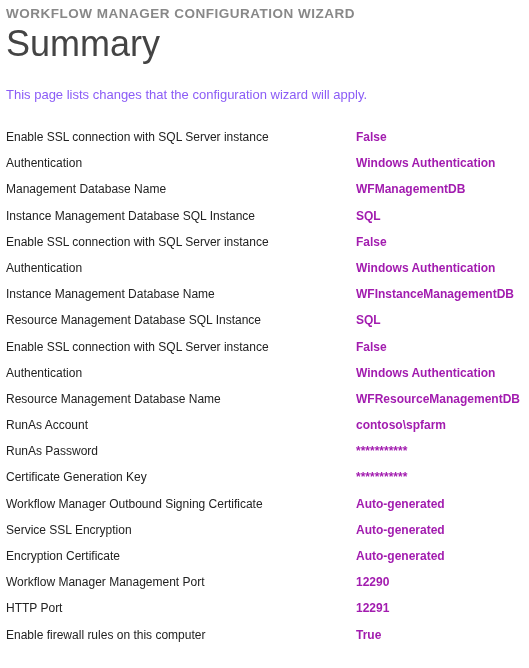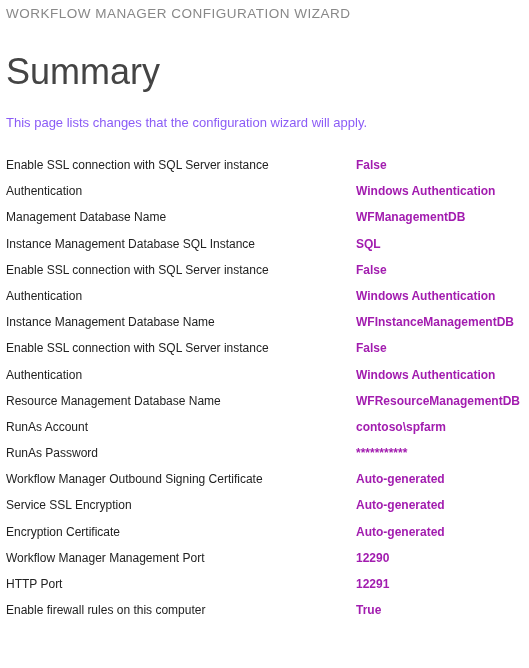--- a/index.html
+++ b/index.html
@@ -11,22 +11,22 @@
       font-family: "Segoe UI", "Segoe UI Light", Arial, sans-serif;
       background: #ffffff;
       width: 529px;
       padding: 6px 6px 10px 6px;
       color: #333;
     }
     .header {
       color: #888888;
       font-size: 13.5px;
       letter-spacing: 0.5px;
-      font-weight: 400;
-      margin-bottom: 30px;
+      font-weight: 700;
+      margin-bottom: 2px;
       text-transform: uppercase;
     }
     .title {
       font-size: 36px;
       font-weight: 200;
       color: #444444;
       margin-bottom: 22px;
       font-family: "Segoe UI Light", "Segoe UI", Arial, sans-serif;
     }
     .subtitle {
@@ -89,37 +89,45 @@
       </tr>
       <tr>
         <td class="label-cell">Authentication</td>
         <td class="value-cell">Windows Authentication</td>
       </tr>
       <tr>
         <td class="label-cell">Instance Management Database Name</td>
         <td class="value-cell">WFInstanceManagementDB</td>
       </tr>
       <tr>
+        <td class="label-cell">Resource Management Database SQL Instance</td>
+        <td class="value-cell">SQL</td>
+      </tr>
+      <tr>
         <td class="label-cell">Enable SSL connection with SQL Server instance</td>
         <td class="value-cell">False</td>
       </tr>
       <tr>
         <td class="label-cell">Authentication</td>
         <td class="value-cell">Windows Authentication</td>
       </tr>
       <tr>
         <td class="label-cell">Resource Management Database Name</td>
         <td class="value-cell">WFResourceManagementDB</td>
       </tr>
       <tr>
         <td class="label-cell">RunAs Account</td>
         <td class="value-cell">contoso\spfarm</td>
       </tr>
       <tr>
         <td class="label-cell">RunAs Password</td>
+        <td class="value-cell">***********</td>
+      </tr>
+      <tr>
+        <td class="label-cell">Certificate Generation Key</td>
         <td class="value-cell">***********</td>
       </tr>
       <tr>
         <td class="label-cell">Workflow Manager Outbound Signing Certificate</td>
         <td class="value-cell">Auto-generated</td>
       </tr>
       <tr>
         <td class="label-cell">Service SSL Encryption</td>
         <td class="value-cell">Auto-generated</td>
       </tr>

